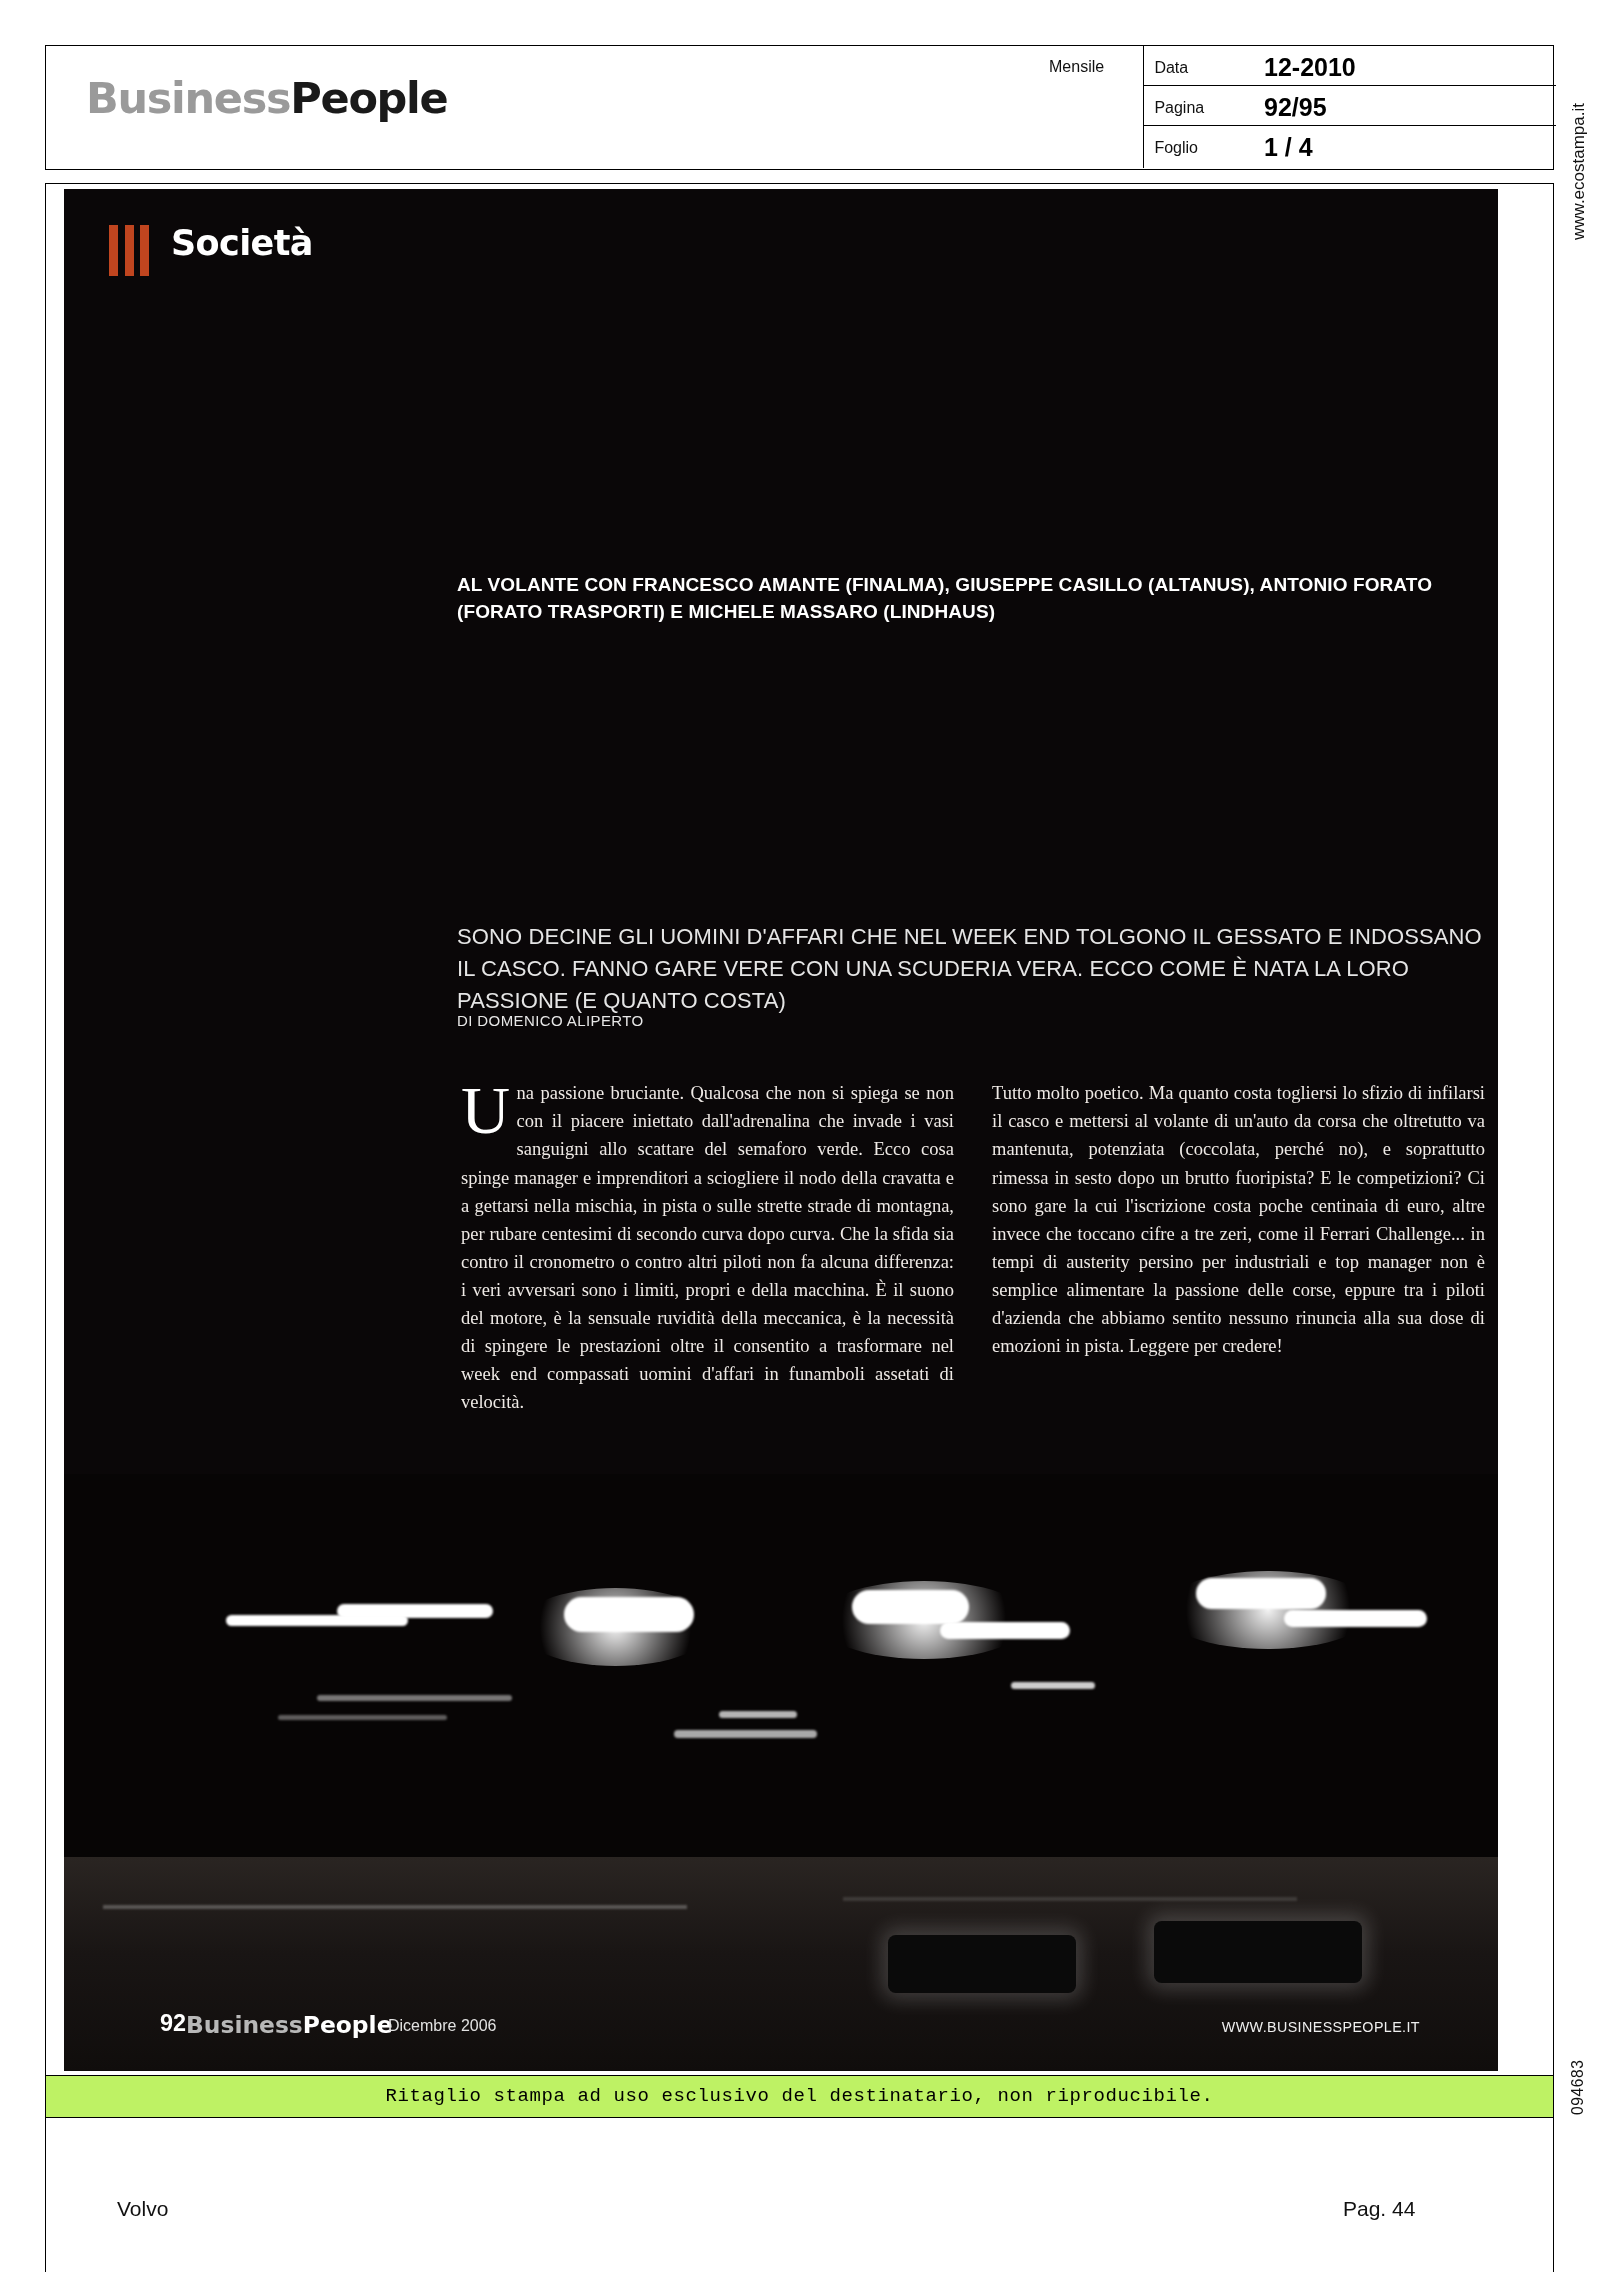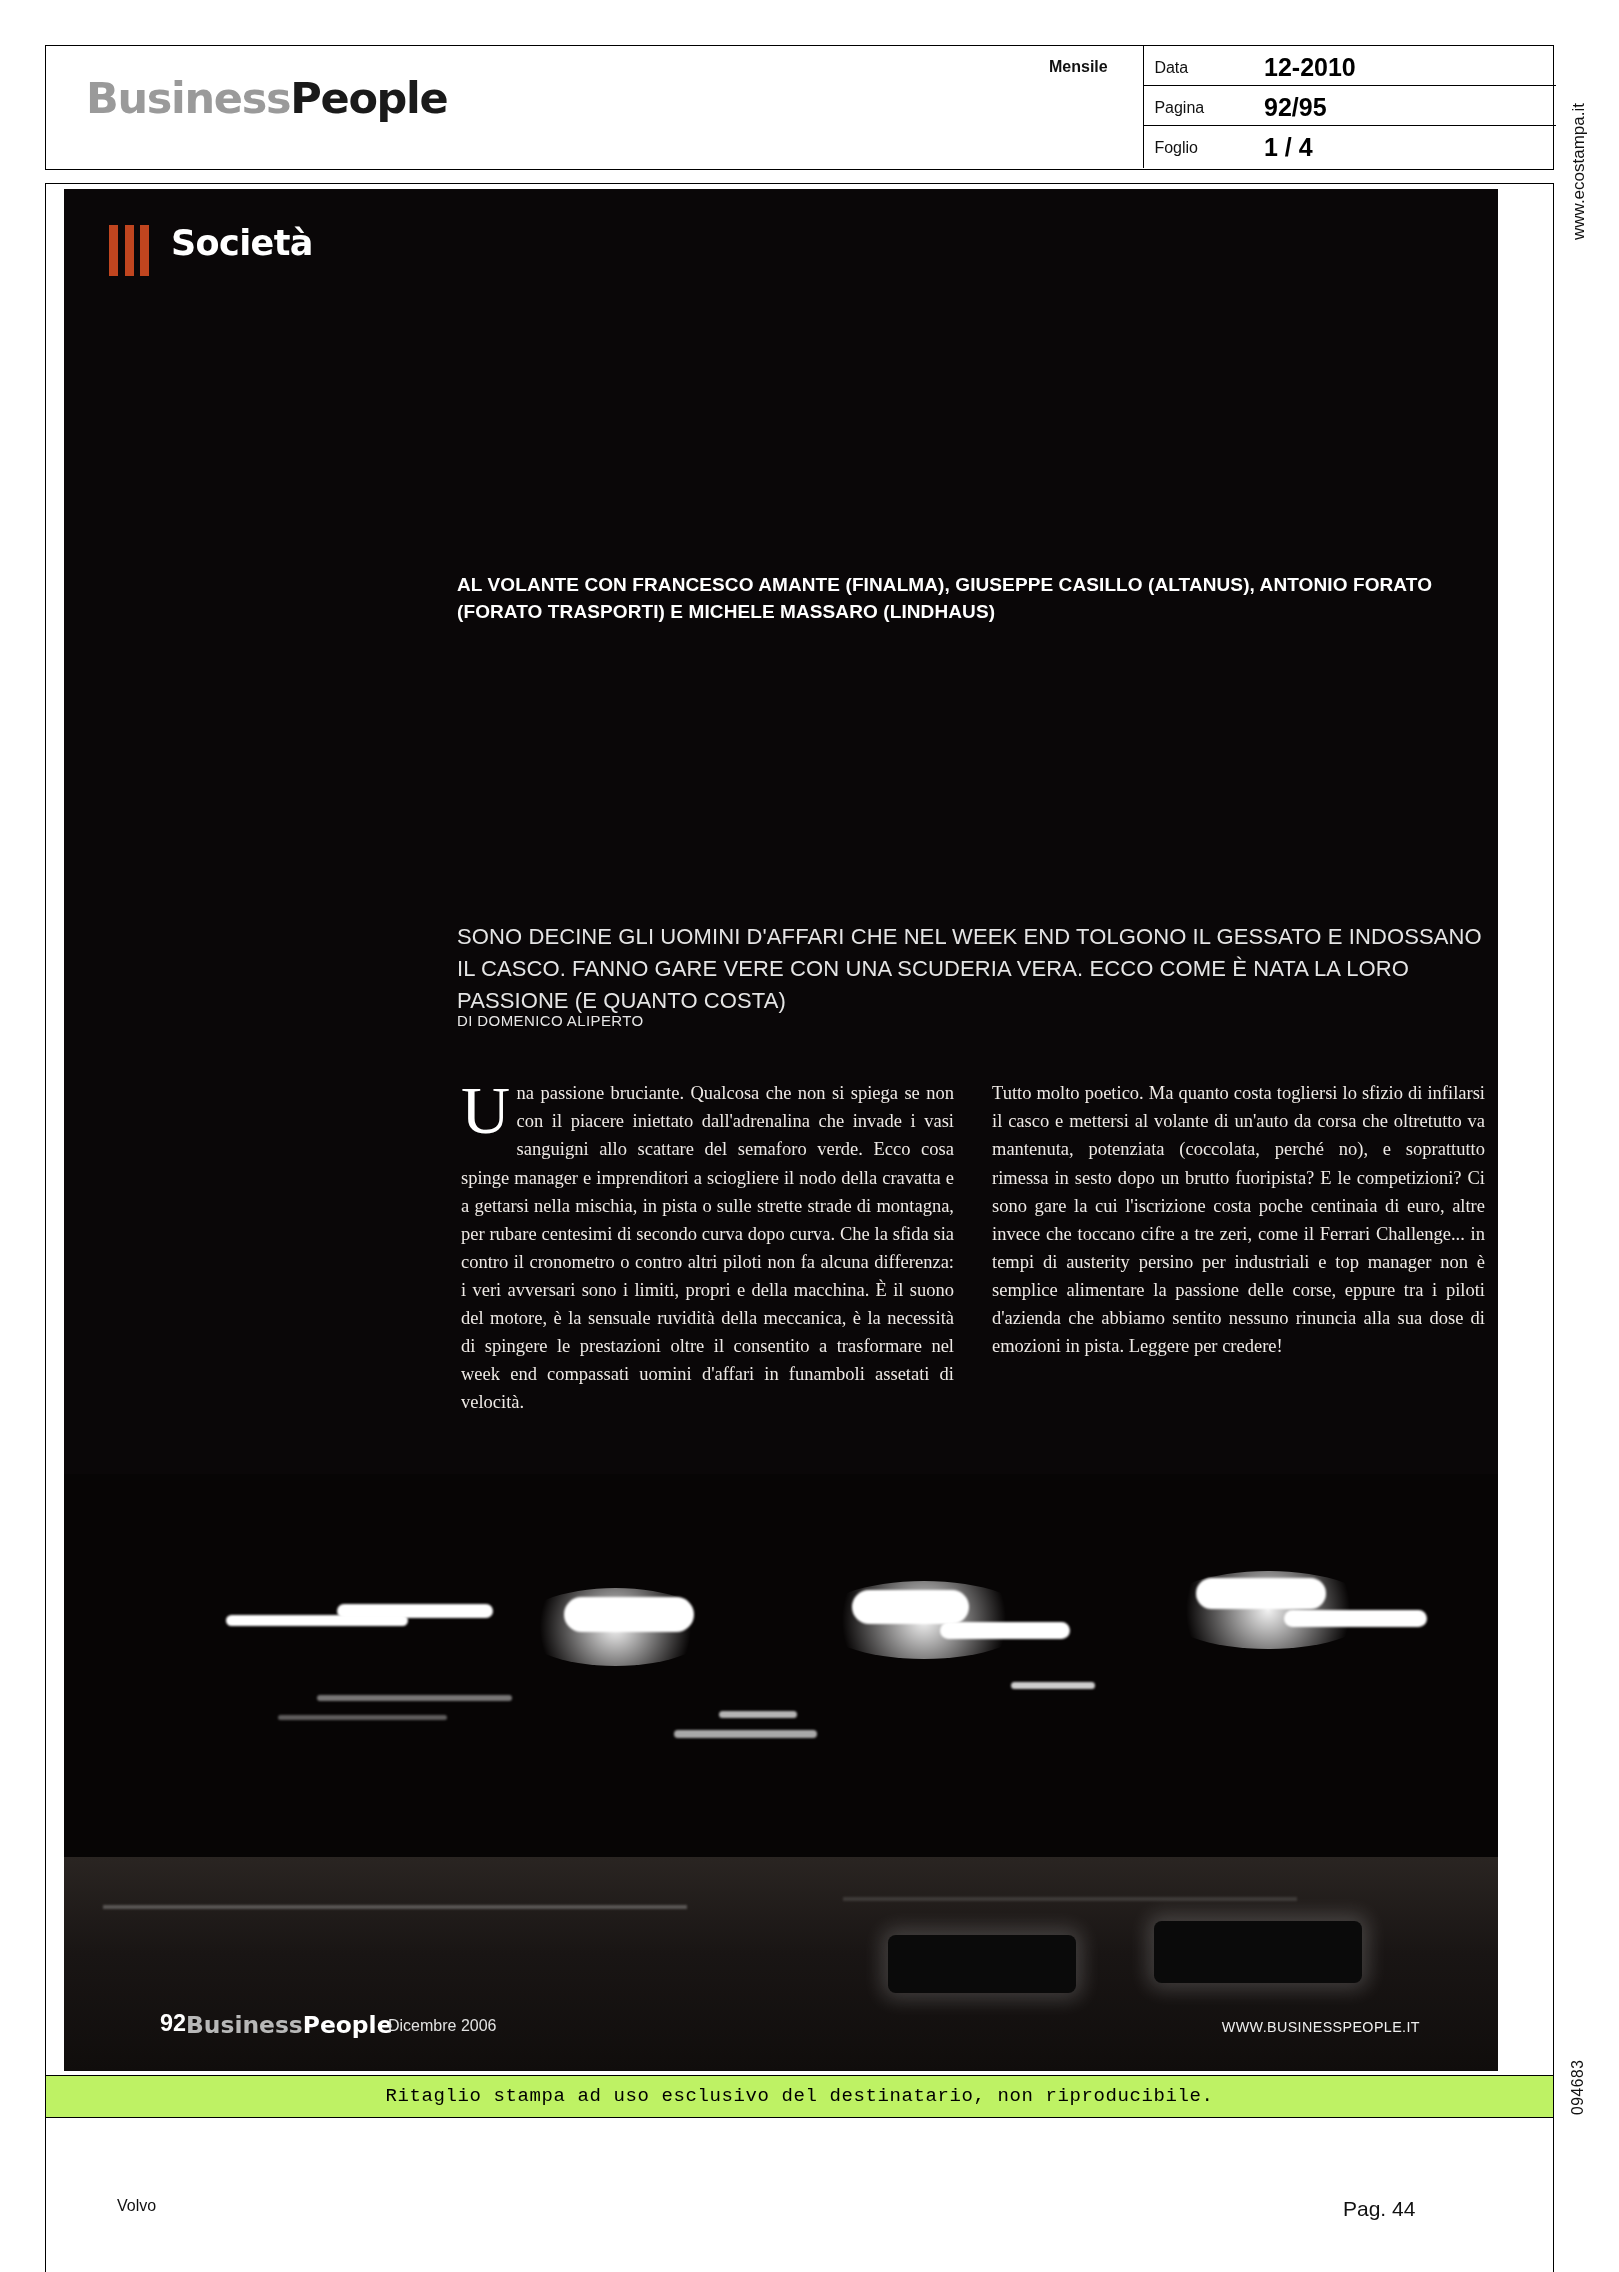--- a/index.html
+++ b/index.html
@@ -46,21 +46,20 @@
   }
   .brand .b1 { color: #9a9a9a; }
   .brand .b2 { color: #1a1a1a; }
 
   .mensile {
     position: absolute;
     left: 1003px;
     top: 11.7px;
     font-size: 16px;
     color: #111;
-    font-weight: bold;
   }
   .databox {
     position: absolute;
     left: 1097px;
     top: 0;
     width: 413px;
     height: 122px;
     border-left: 1.3px solid #000;
     box-sizing: border-box;
   }
@@ -330,21 +329,21 @@
     letter-spacing: 0.6px;
     color: #000;
     white-space: nowrap;
   }
 
   
   .docfooter-left {
     position: absolute;
     left: 117px;
     top: 2197px;
-    font-size: 16px;
+    font-size: 21px;
     color: #111;
   }
   .docfooter-right {
     position: absolute;
     left: 1343px;
     top: 2197px;
     font-size: 21px;
     color: #111;
   }
 </style>

